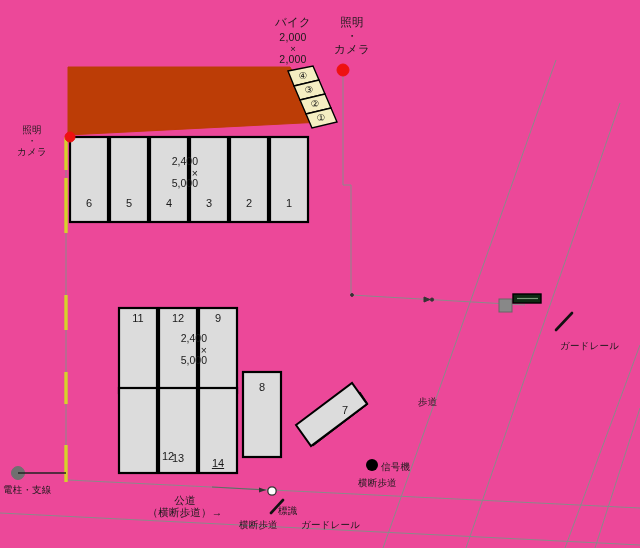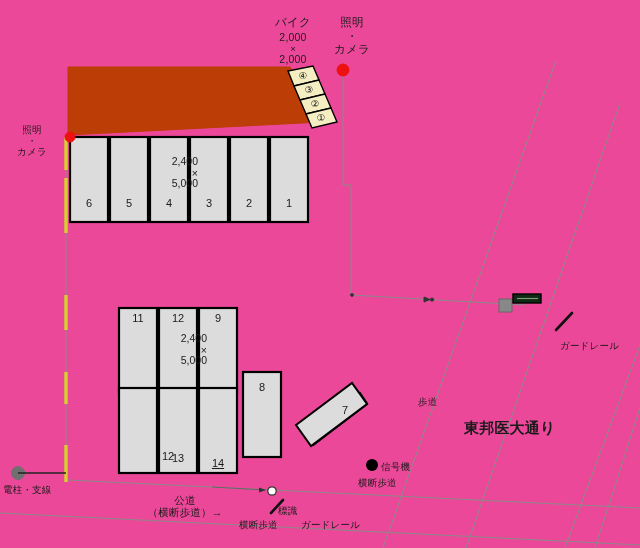--- a/index.html
+++ b/index.html
@@ -215,15 +215,14 @@
   <div class="lbl lbl-l sm-lbl" style="left:301px; top:519px;">ガードレール</div>
 
   <div class="lbl lbl-l sm-lbl" style="left:381px; top:461px;">信号機</div>
 
   <div class="lbl lbl-l sm-lbl" style="left:358px; top:477px;">横断歩道</div>
 
   <div class="lbl lbl-l sm-lbl" style="left:560px; top:340px;">ガードレール</div>
 
   <div class="lbl lbl-l sm-lbl" style="left:418px; top:396px;">歩道</div>
 
-  <div class="lbl lbl-l street-name" style="left:464px; top:419px;">東邦医大通り</div>
 
 </div>
 
 </body></html>

